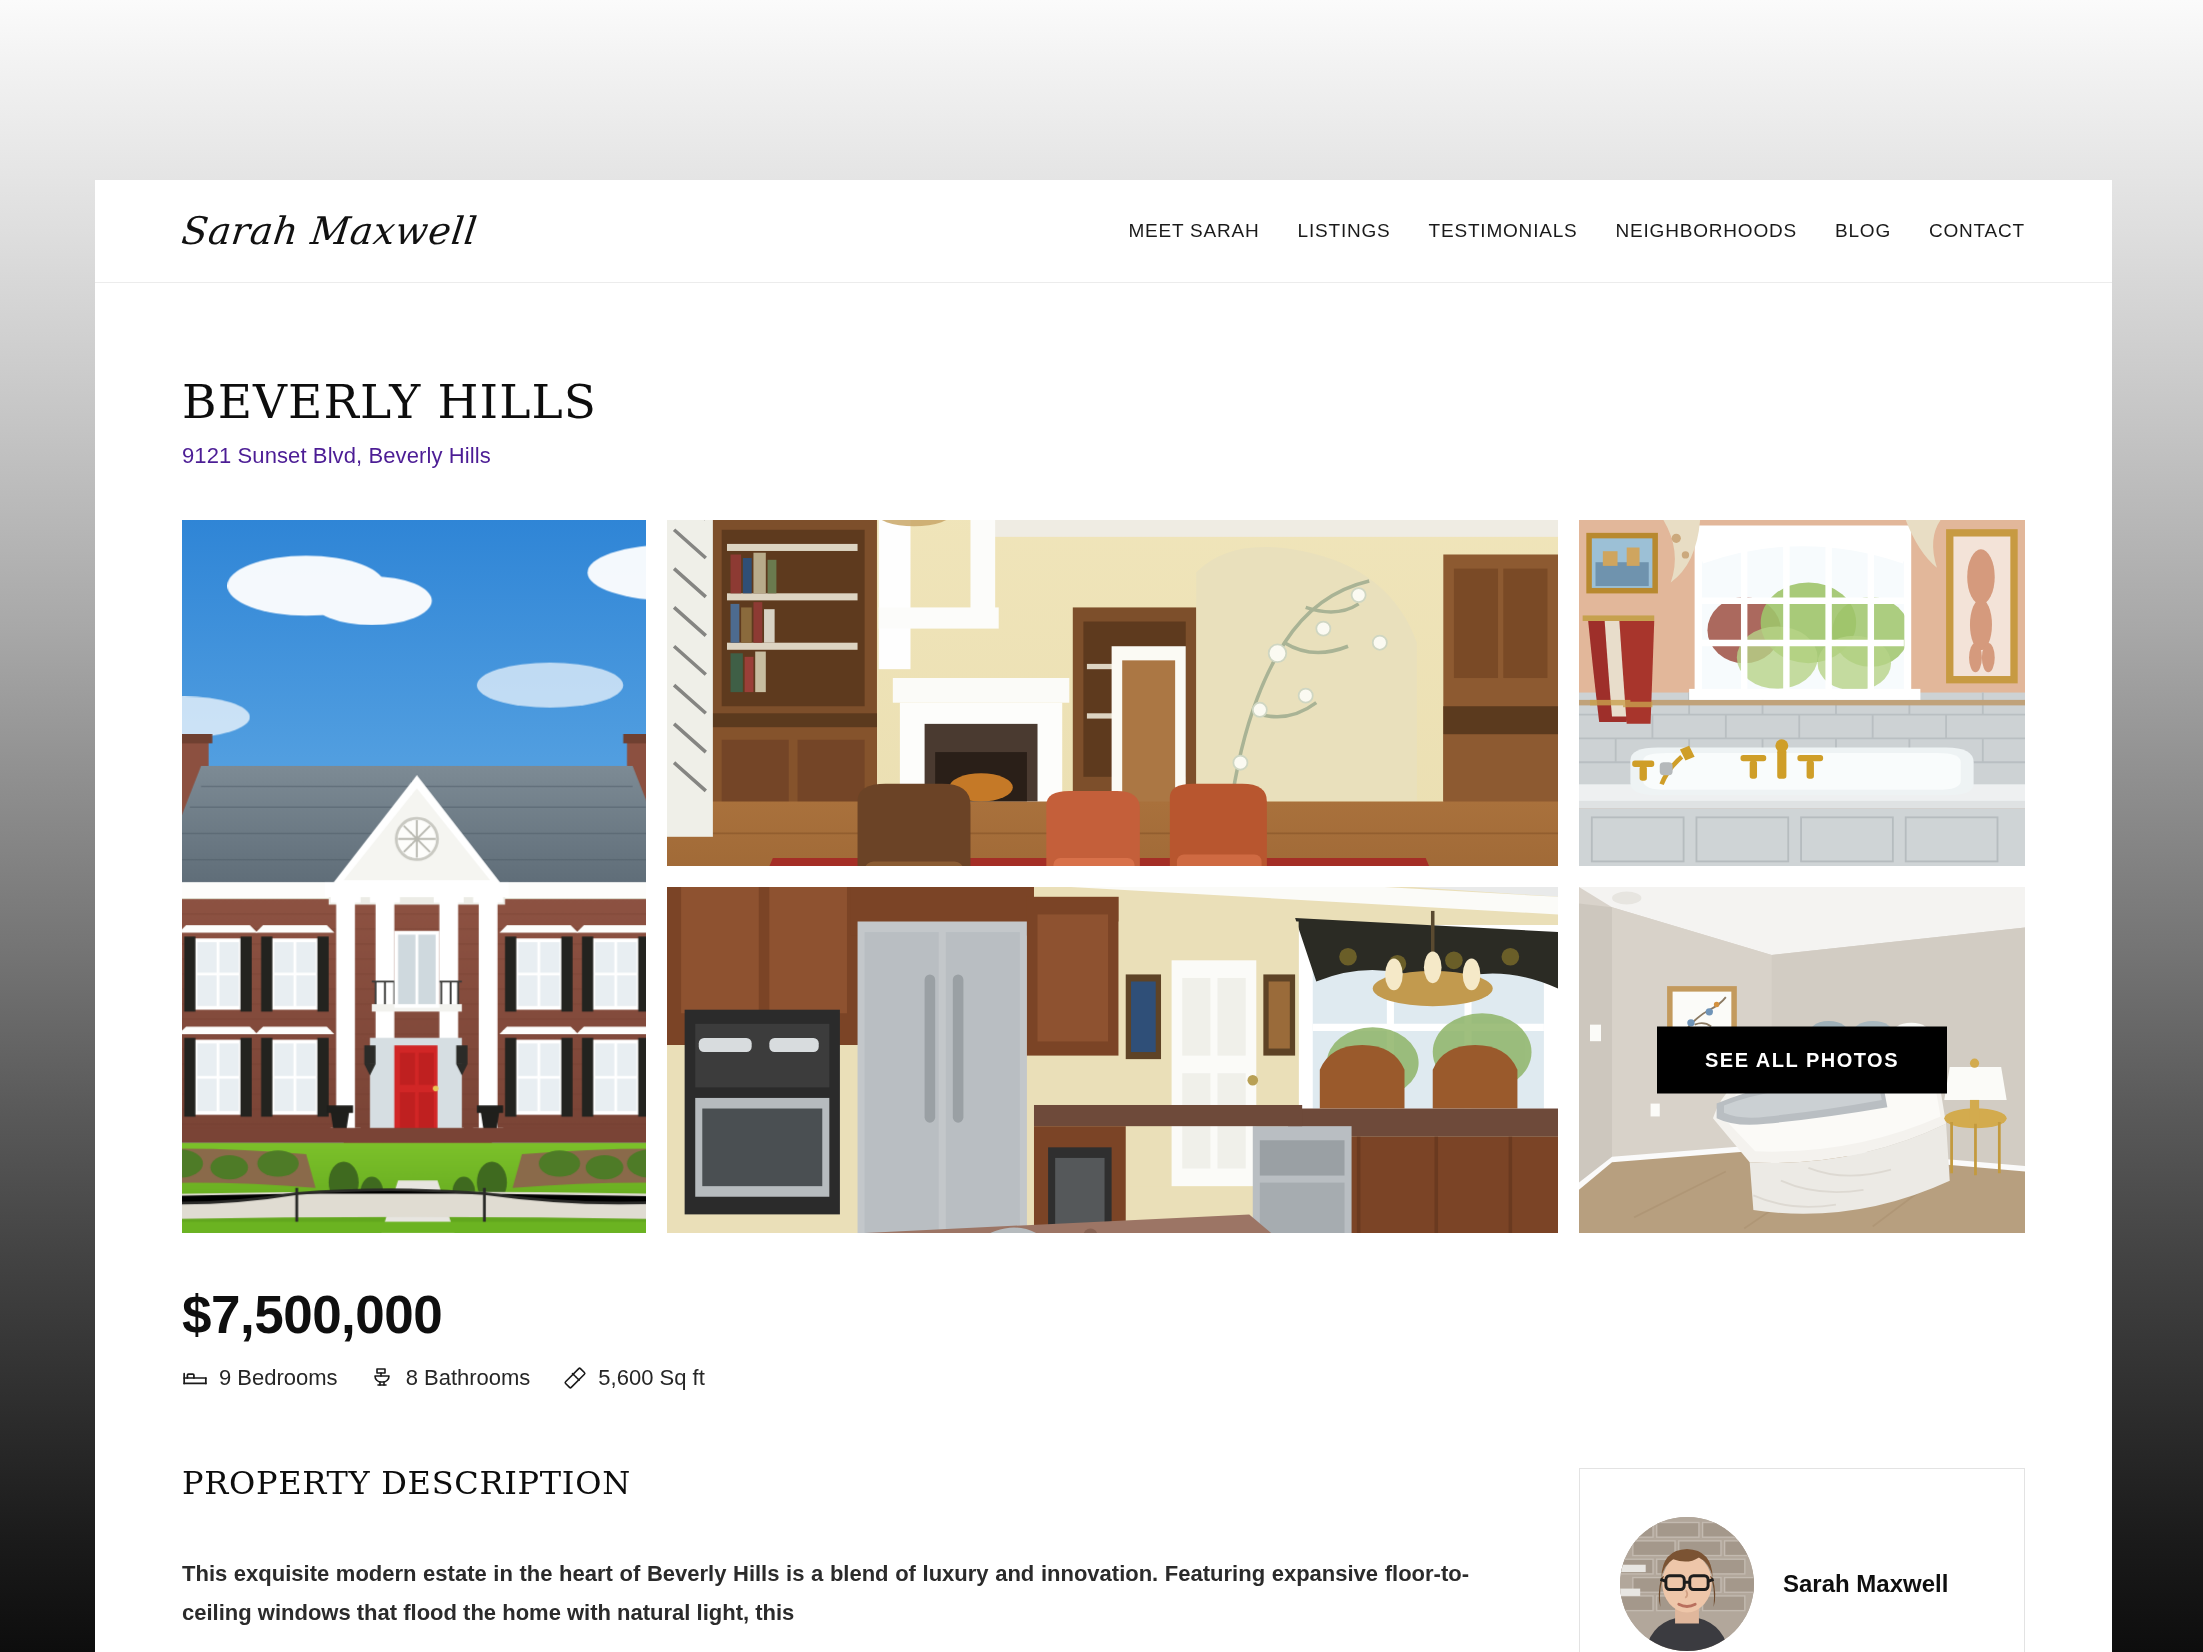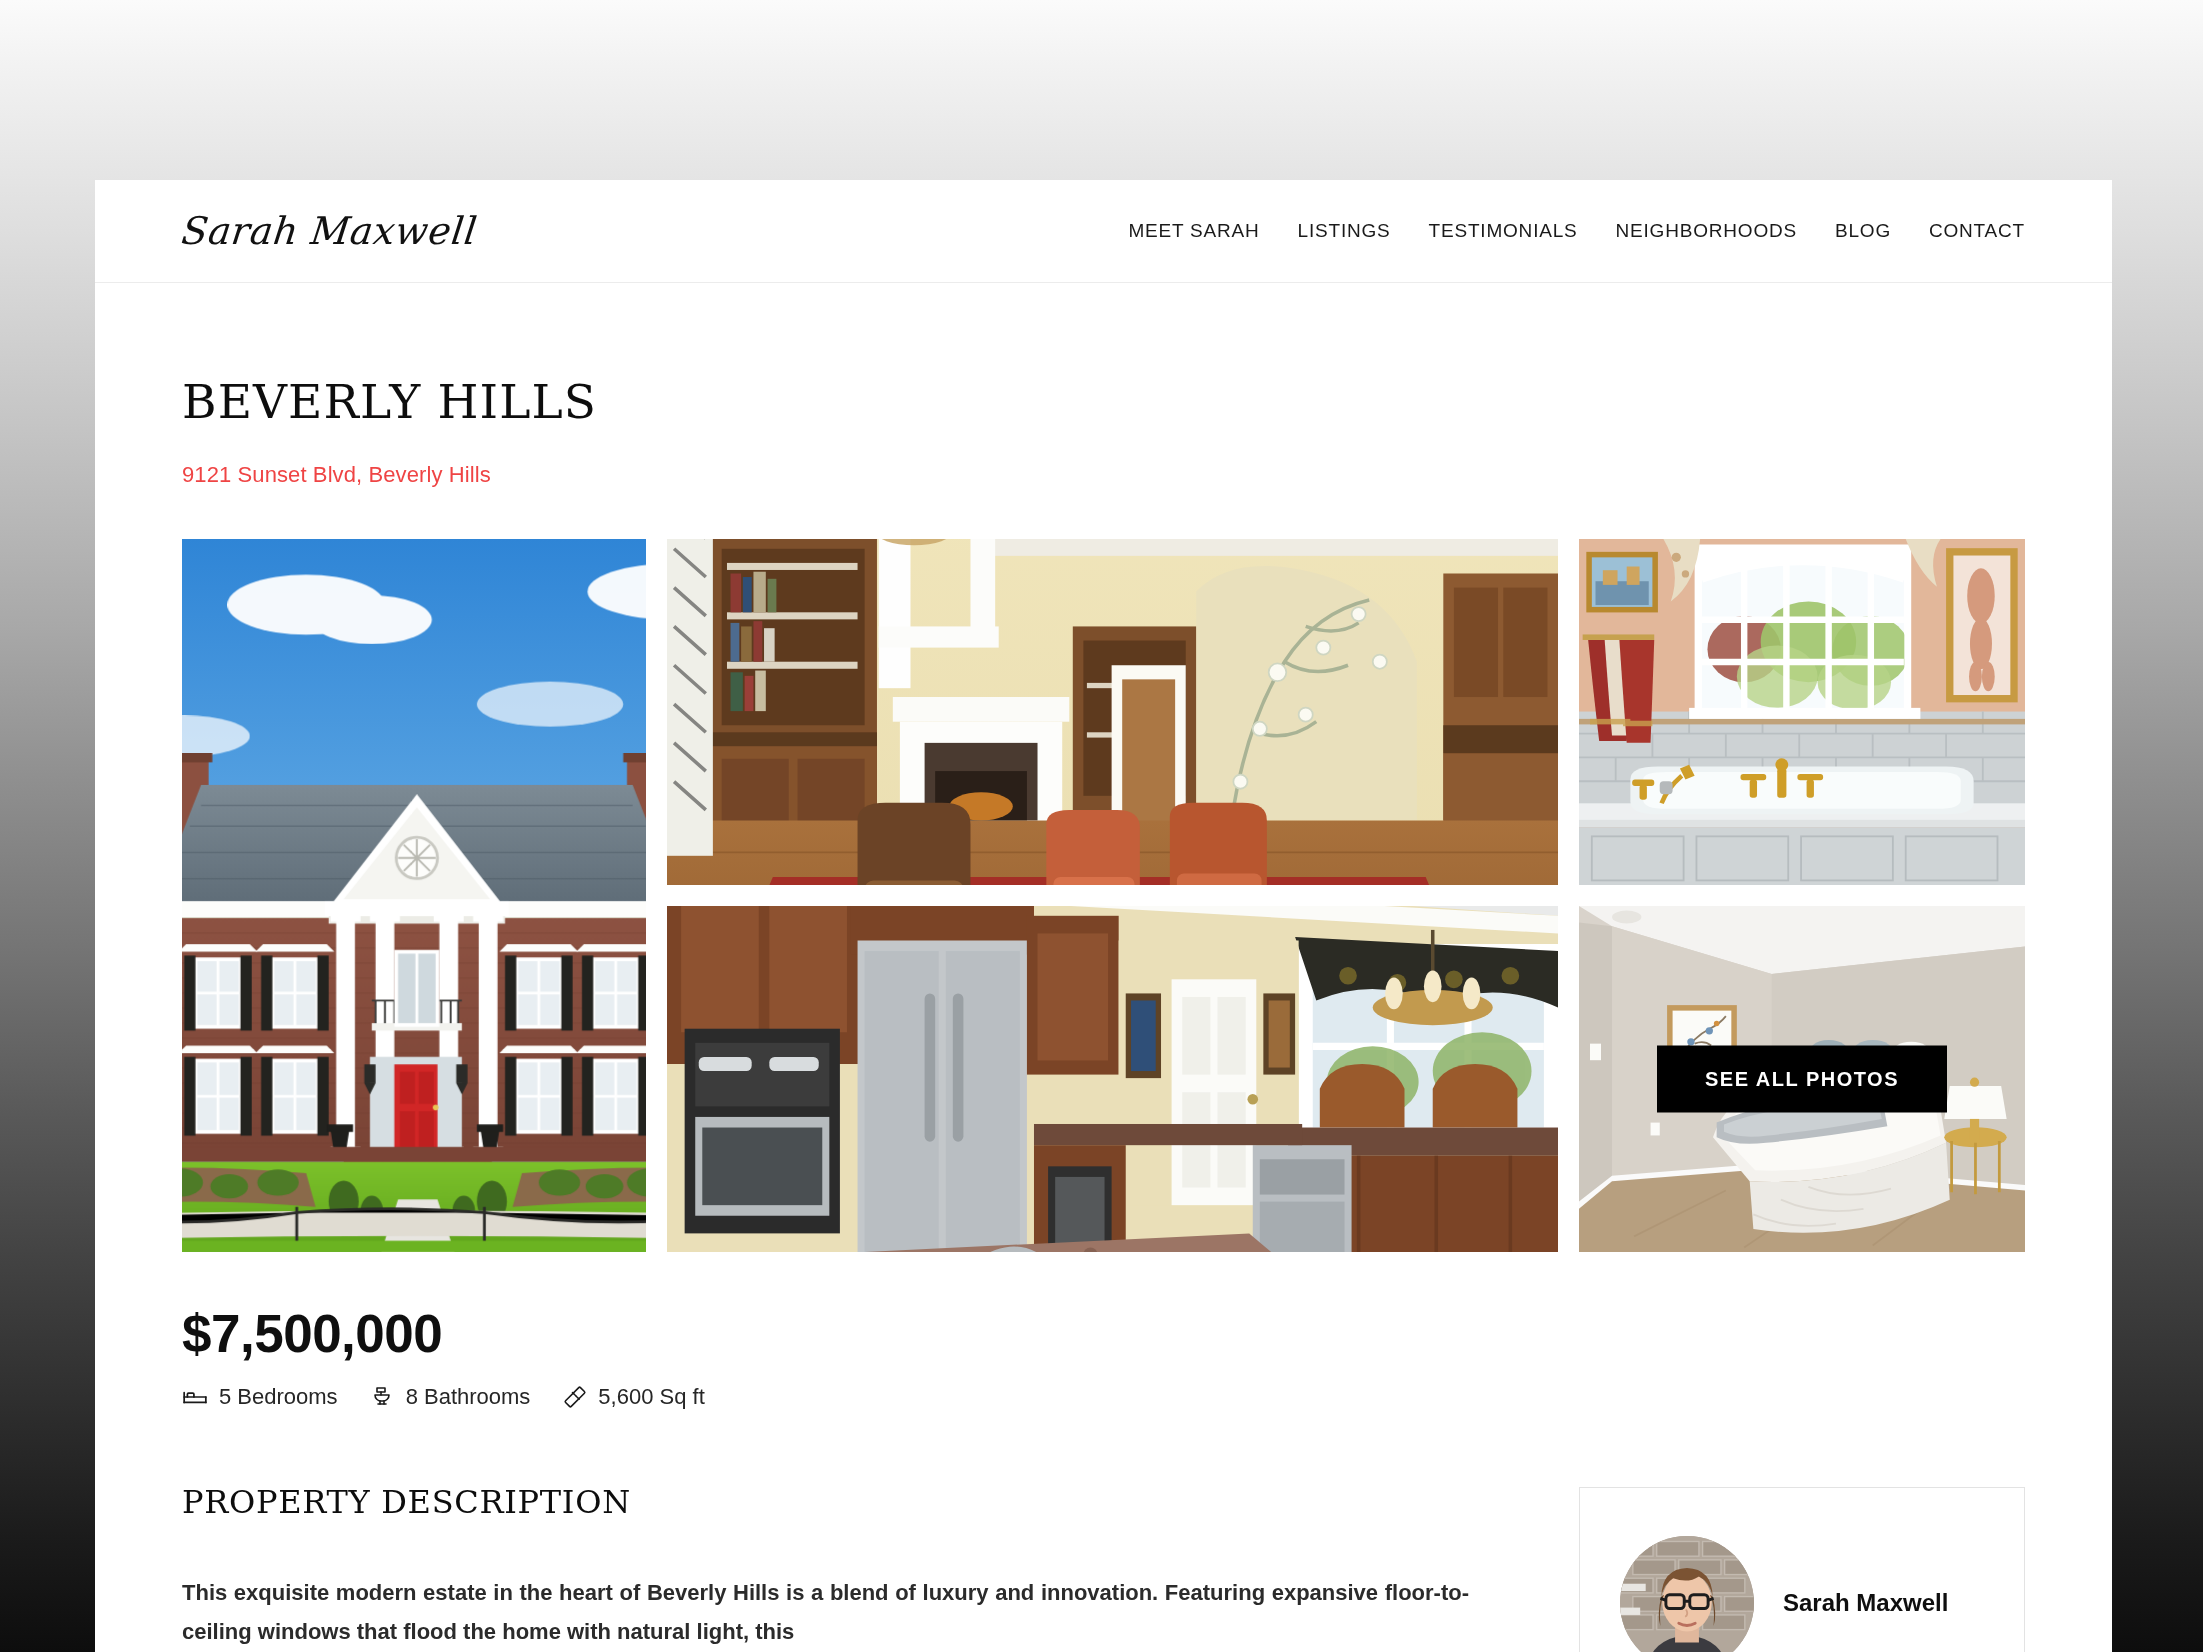--- a/index.html
+++ b/index.html
@@ -86,22 +86,22 @@
     font-size: 47px;
     letter-spacing: 1.1px;
     color: #0d0d0d;
     margin-top: 94px;
     line-height: 1.05;
     font-weight: 400;
   }
 
   .listing-address {
     font-size: 22px;
-    color: #ef4444;
-    margin-top: 36px;
+    color: #4c1d95;
+    margin-top: 17px;
     letter-spacing: 0.1px;
   }
 
   
   .gallery {
     margin-top: 51px;
     display: grid;
     grid-template-columns: 464px 1fr 446px;
     grid-template-rows: 346px 346px;
     gap: 21px;
@@ -1014,21 +1014,21 @@
         <div class="stat">
           <span>
             <svg width="26" height="26" viewBox="0 0 24 24" fill="none" stroke="#1a1a1a" stroke-width="1.6" stroke-linecap="round" stroke-linejoin="round">
               <path d="M2 8v9"></path>
                 <path d="M22 12v5"></path>
                 <path d="M2 12h20"></path>
                 <path d="M2 17h20"></path>
               <path d="M5 12V9.5a1 1 0 0 1 1-1h4a1 1 0 0 1 1 1V12"></path>
             </svg>
           </span>
-          <span>5 Bedrooms</span>
+          <span>9 Bedrooms</span>
         </div>
 
         <div class="stat">
           <span>
             <svg width="24" height="26" viewBox="0 0 24 24" fill="none" stroke="#1a1a1a" stroke-width="1.6" stroke-linecap="round" stroke-linejoin="round">
               <path d="M6 3h8v4H6z"></path>
                 <path d="M10 7v3"></path>
               <path d="M4 10h14a6 6 0 0 1-6 6H10a6 6 0 0 1-6-6z"></path>
               <path d="M9 16v3"></path>
                 <path d="M13 16v3"></path>

